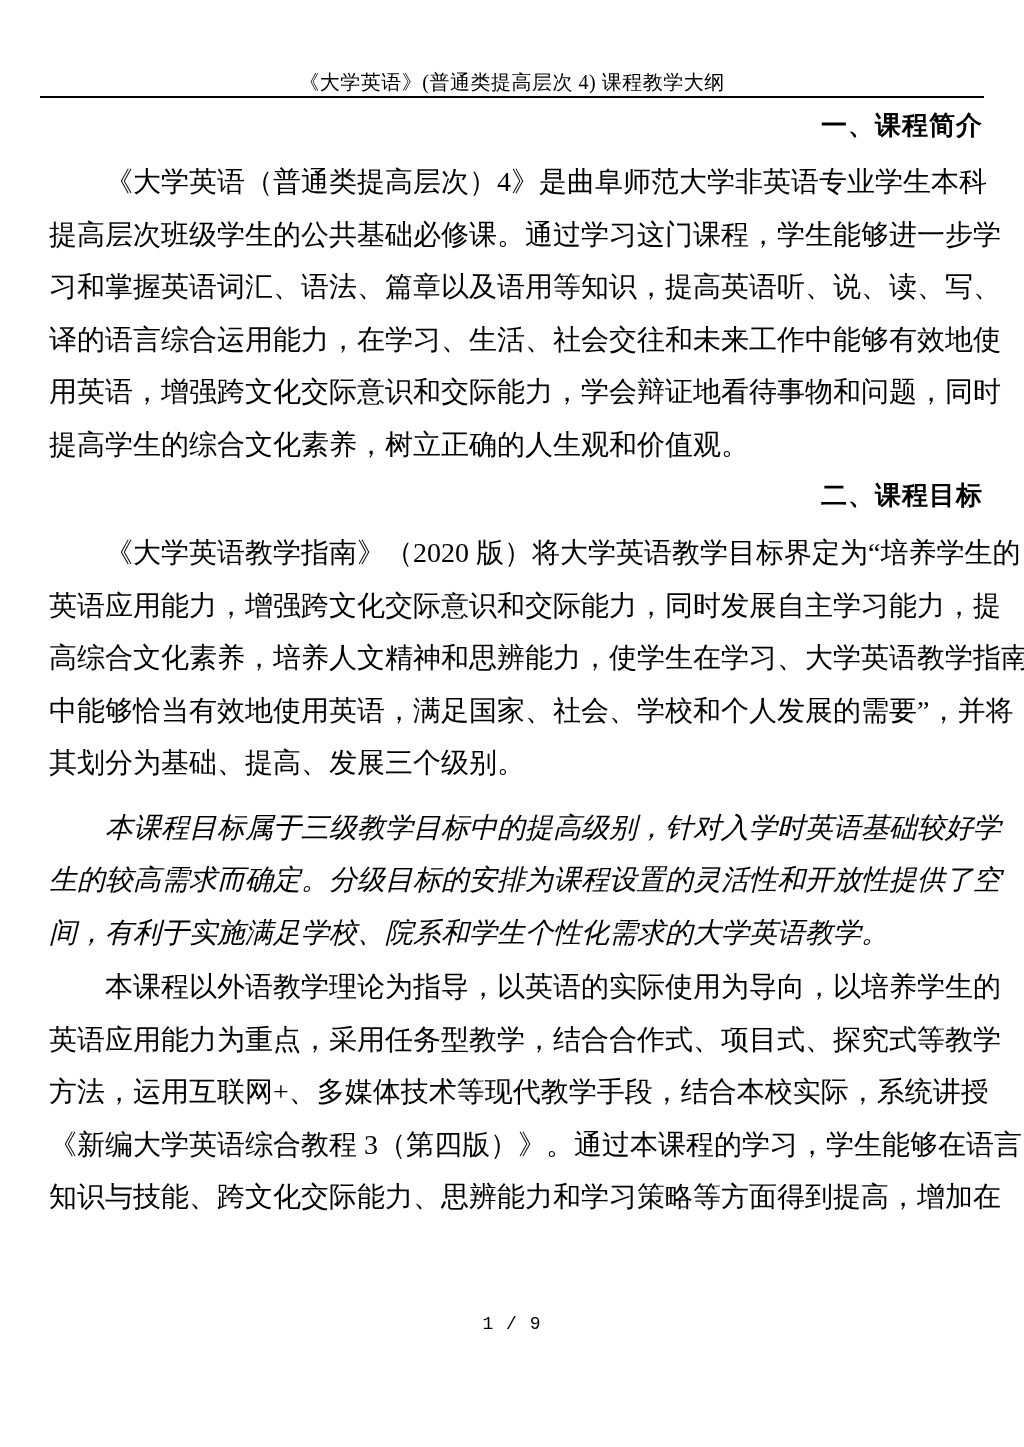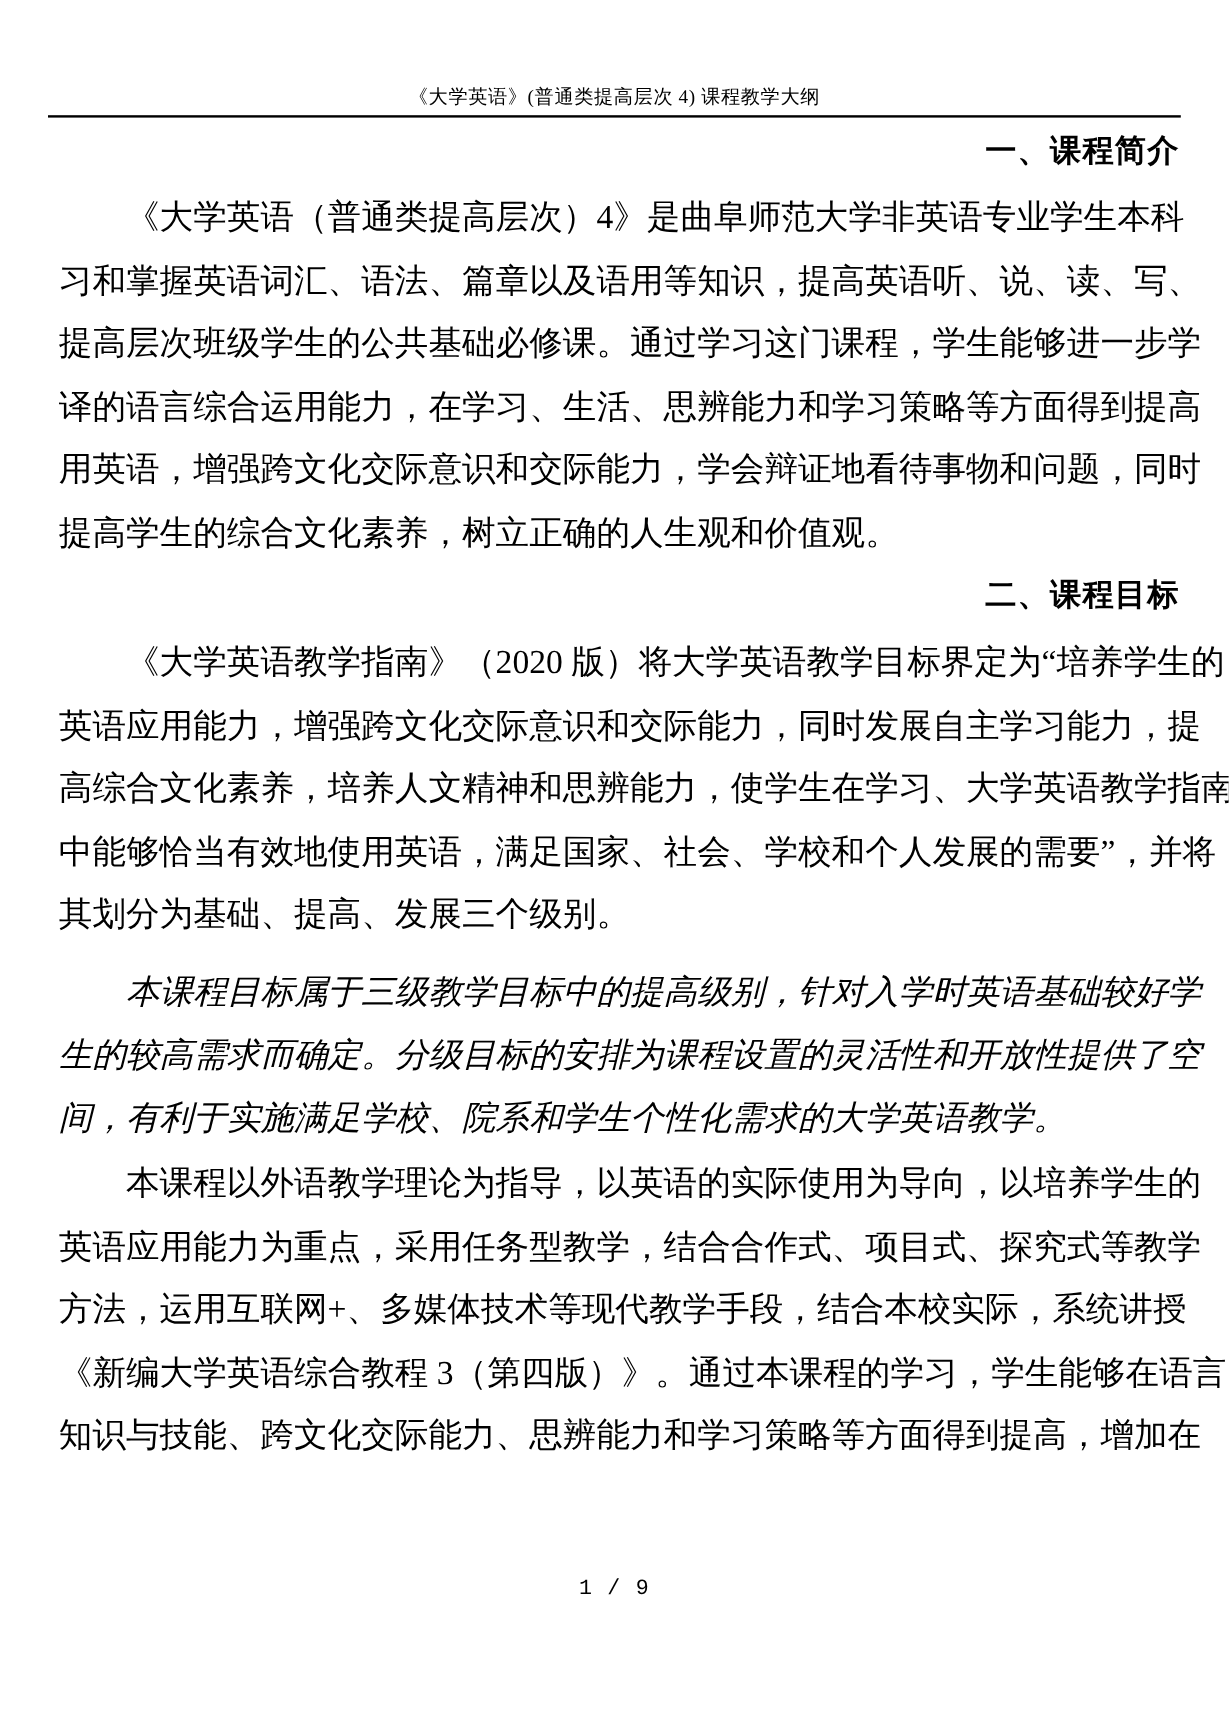--- a/index.html
+++ b/index.html
@@ -20,21 +20,21 @@
   .page-header {
     position: absolute;
     top: 0;
     left: 40px;
     right: 40px;
   }
   .header-title {
     padding-top: 72px;
     padding-bottom: 4px;
     text-align: center;
-    font-size: 16px;
+    font-size: 20px;
     line-height: 20px;
     letter-spacing: 0.5px;
   }
   .header-rule {
     border: 0;
     border-top: 2px solid #000000;
     height: 0;
     margin: 0;
   }
   
@@ -92,23 +92,23 @@
     <div class="header-title">《大学英语》(普通类提高层次 4) 课程教学大纲</div>
     <hr class="header-rule">
   </div>
 
   <div class="content">
 
     <h2 class="sec-heading h-intro">一、课程简介</h2>
 
     <div class="para para-intro">
       <div class="tline pfirst">《大学英语（普通类提高层次）4》是曲阜师范大学非英语专业学生本科</div>
+      <div class="tline">提高层次班级学生的公共基础必修课。通过学习这门课程，学生能够进一步学</div>
       <div class="tline">习和掌握英语词汇、语法、篇章以及语用等知识，提高英语听、说、读、写、</div>
-      <div class="tline">提高层次班级学生的公共基础必修课。通过学习这门课程，学生能够进一步学</div>
-      <div class="tline">译的语言综合运用能力，在学习、生活、思辨能力和学习策略等方面得到提高</div>
+      <div class="tline">译的语言综合运用能力，在学习、生活、社会交往和未来工作中能够有效地使</div>
       <div class="tline">用英语，增强跨文化交际意识和交际能力，学会辩证地看待事物和问题，同时</div>
       <div class="tline plast">提高学生的综合文化素养，树立正确的人生观和价值观。</div>
     </div>
 
     <h2 class="sec-heading h-goals">二、课程目标</h2>
 
     <div class="para para-guide">
       <div class="tline pfirst">《大学英语教学指南》（2020 版）将大学英语教学目标界定为“培养学生的</div>
       <div class="tline">英语应用能力，增强跨文化交际意识和交际能力，同时发展自主学习能力，提</div>
       <div class="tline">高综合文化素养，培养人文精神和思辨能力，使学生在学习、大学英语教学指南</div>

